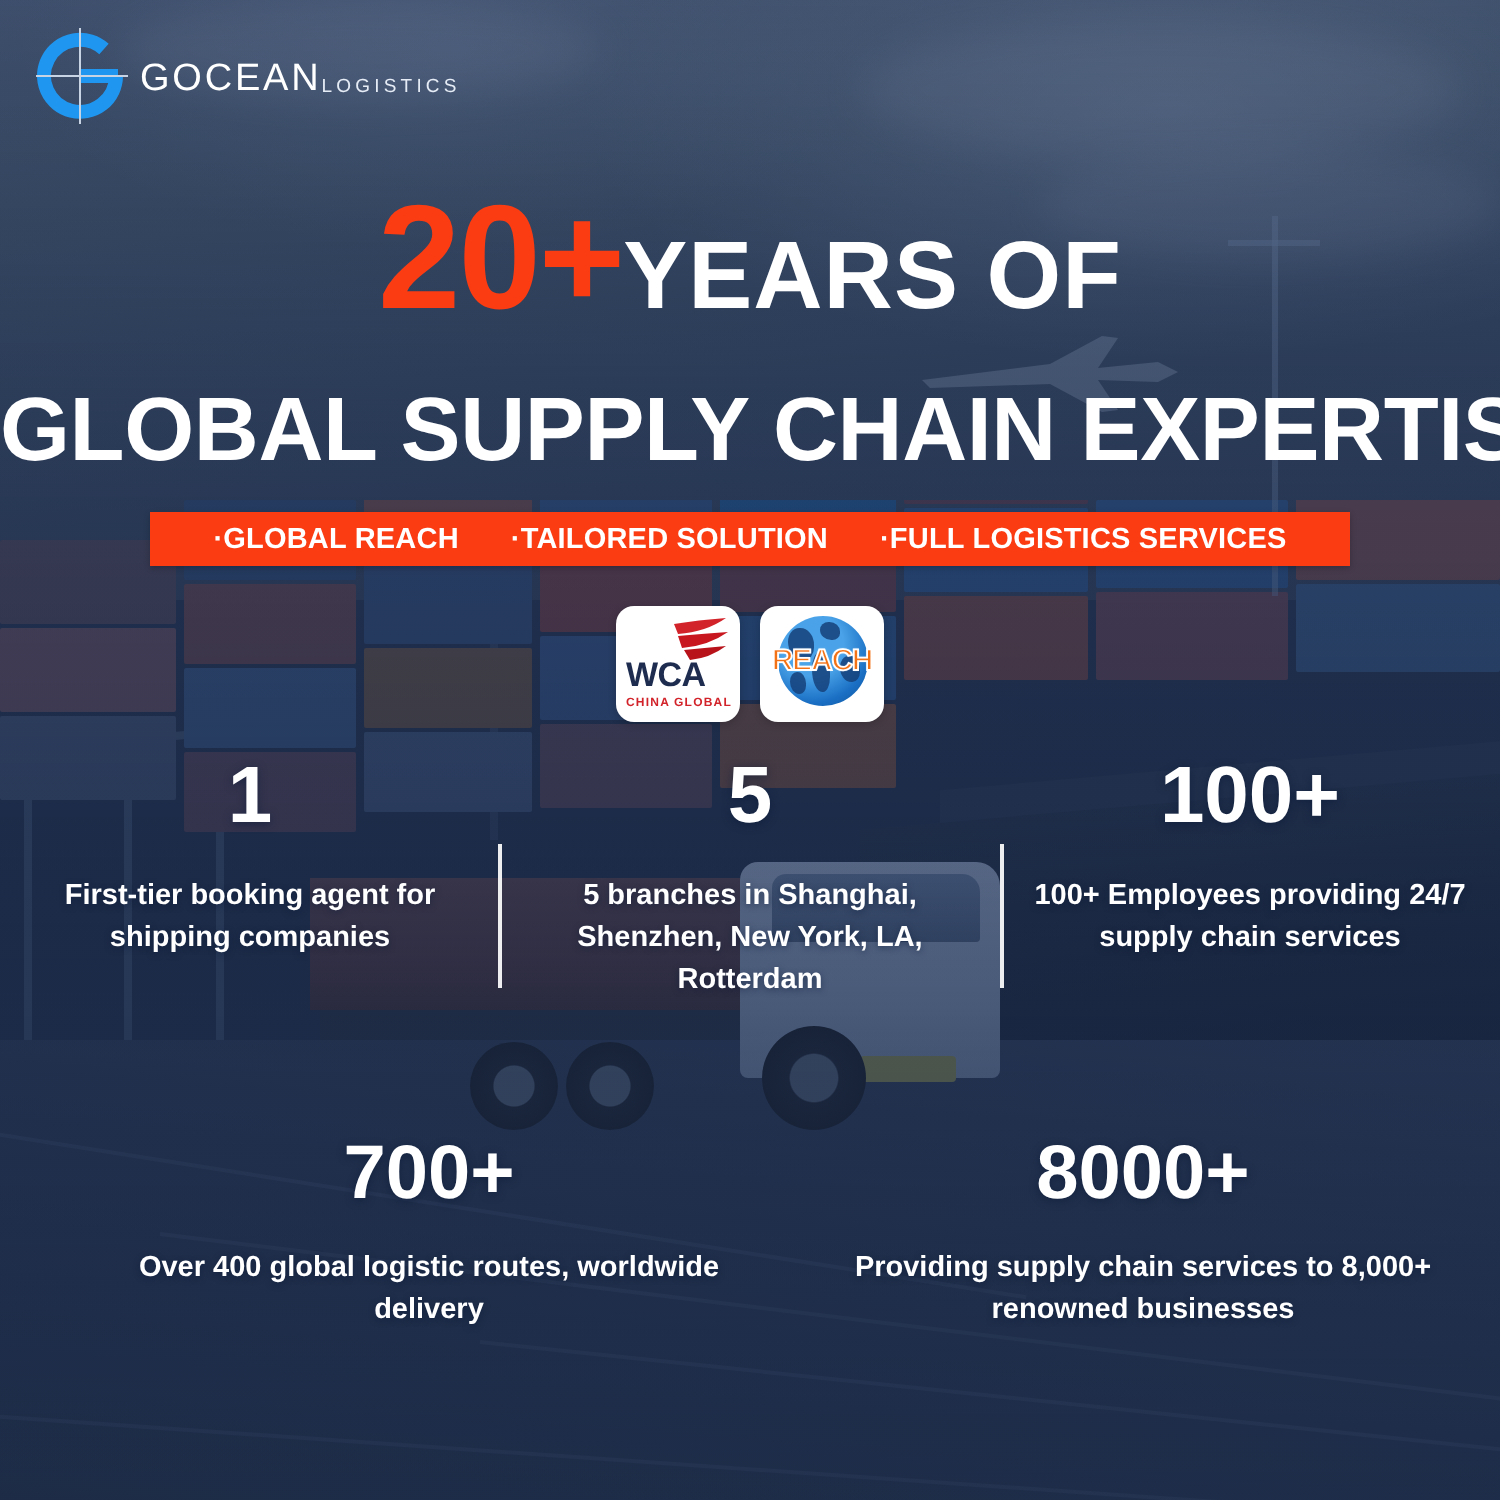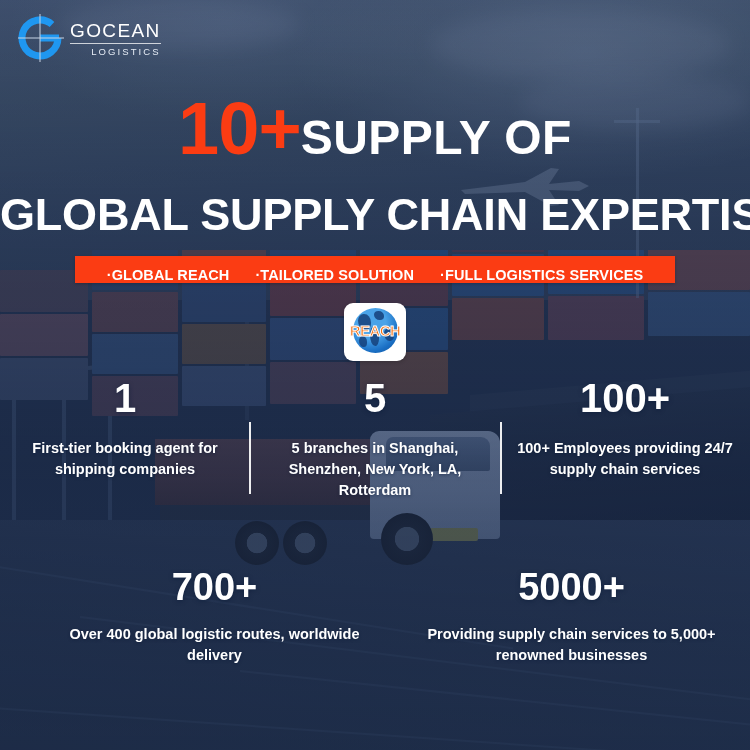--- a/index.html
+++ b/index.html
@@ -116,21 +116,21 @@
     mix-blend-mode:multiply;
   }
   .bg-tint2 {
     position:absolute; inset:0;
     background:linear-gradient(180deg, rgba(40,66,110,.26) 0%, rgba(34,56,96,.36) 55%, rgba(38,60,98,.40) 100%);
   }
 
   
   .logo { position:absolute; left:14px; top:12px; display:flex; align-items:center; gap:6px; }
   .logo-mark { position:relative; width:52px; height:52px; }
-  .logo-text { display:flex; flex-direction:column; margin-left:-2px; padding-top:2px; }
+  .logo-text { display:flex; flex-direction:row; margin-left:-2px; padding-top:2px; }
   .logo-name {
     color:#ffffff; font-size:19px; font-weight:400; letter-spacing:1.4px; line-height:1;
   }
   .logo-rule { width:100%; height:1px; background:rgba(255,255,255,.75); margin:3px 0 3px 0; }
   .logo-sub {
     color:#e6ecf5; font-size:9.5px; font-weight:400; letter-spacing:2.1px; line-height:1;
     align-self:flex-end;
   }
 
   
@@ -147,21 +147,21 @@
     position:absolute; left:0; top:192px; width:750px;
     text-align:center; white-space:nowrap;
     color:#ffffff; font-size:45px; font-weight:bold; letter-spacing:-.2px;
     line-height:1;
   }
 
   
   .banner {
     position:absolute; left:75px; top:256px; width:600px; height:27px;
     background:#fb3c13;
-    display:flex; align-items:flex-end; justify-content:center; gap:26px;
+    display:flex; align-items:center; justify-content:center; gap:26px;
     box-shadow:0 1px 3px rgba(0,0,0,.22);
   }
   .banner span {
     color:#ffffff; font-size:14.5px; font-weight:bold; letter-spacing:.1px;
     white-space:nowrap;
   }
 
   
   .badges {
     position:absolute; left:0; top:303px; width:750px;
@@ -313,31 +313,40 @@
       </svg>
     </div>
     <div class="logo-text">
       <div class="logo-name">GOCEAN</div>
       <div class="logo-rule"></div>
       <div class="logo-sub">LOGISTICS</div>
     </div>
   </div>
 
   <div class="headline-1">
-    <span class="num10">10+</span><span class="yearsof">SUPPLY OF</span>
+    <span class="num10">20+</span><span class="yearsof">YEARS OF</span>
   </div>
   <div class="headline-2">GLOBAL SUPPLY CHAIN EXPERTISE</div>
 
   <div class="banner">
     <span>·GLOBAL REACH</span>
     <span>·TAILORED SOLUTION</span>
     <span>·FULL LOGISTICS SERVICES</span>
   </div>
 
   <div class="badges">
+    <div class="badge">
+      <svg class="wca-swoosh" viewBox="0 0 32 22">
+        <path d="M4 3 Q16 1 30 0 Q20 7 6 8 Z" fill="#d2232a"></path>
+        <path d="M6 9 Q17 8 31 7 Q21 14 8 15 Z" fill="#c8171e"></path>
+        <path d="M9 16 Q19 15 30 14 Q22 20 12 21 Z" fill="#b8121a"></path>
+      </svg>
+      <div class="wca-text">WCA</div>
+      <div class="wca-sub">CHINA GLOBAL</div>
+    </div>
     <div class="badge">
       <div class="nv-globe">
         <div class="nv-land" style="left:5px;top:6px;width:13px;height:16px;"></div>
         <div class="nv-land" style="left:21px;top:3px;width:10px;height:9px;"></div>
         <div class="nv-land" style="left:17px;top:18px;width:9px;height:20px;"></div>
         <div class="nv-land" style="left:31px;top:20px;width:10px;height:13px;"></div>
         <div class="nv-land" style="left:6px;top:28px;width:8px;height:11px;"></div>
       </div>
       <div class="nv-text">REACH</div>
     </div>
@@ -361,20 +370,20 @@
       <div class="divider d1"></div>
       <div class="divider d2"></div>
     </div>
 
     <div class="stat-row row2">
       <div class="stat">
         <div class="stat-num">700+</div>
         <div class="stat-desc">Over 400 global logistic routes, worldwide delivery</div>
       </div>
       <div class="stat">
-        <div class="stat-num">5000+</div>
-        <div class="stat-desc">Providing supply chain services to 5,000+ renowned businesses</div>
+        <div class="stat-num">8000+</div>
+        <div class="stat-desc">Providing supply chain services to 8,000+ renowned businesses</div>
       </div>
     </div>
 
   </div>
 
 </div>
 
 </body></html>

